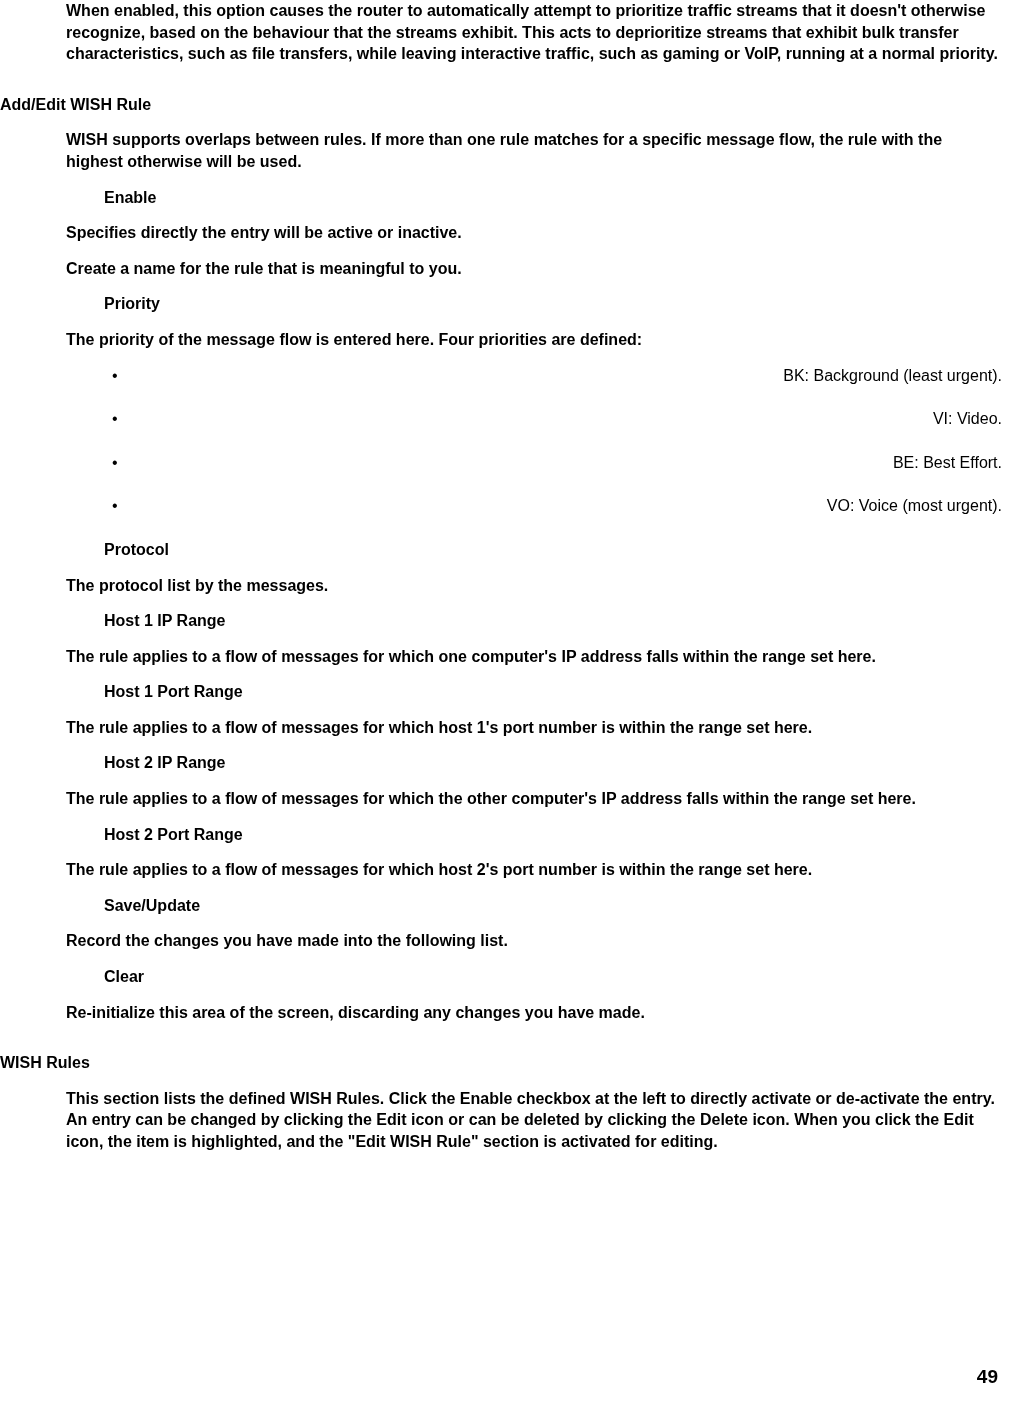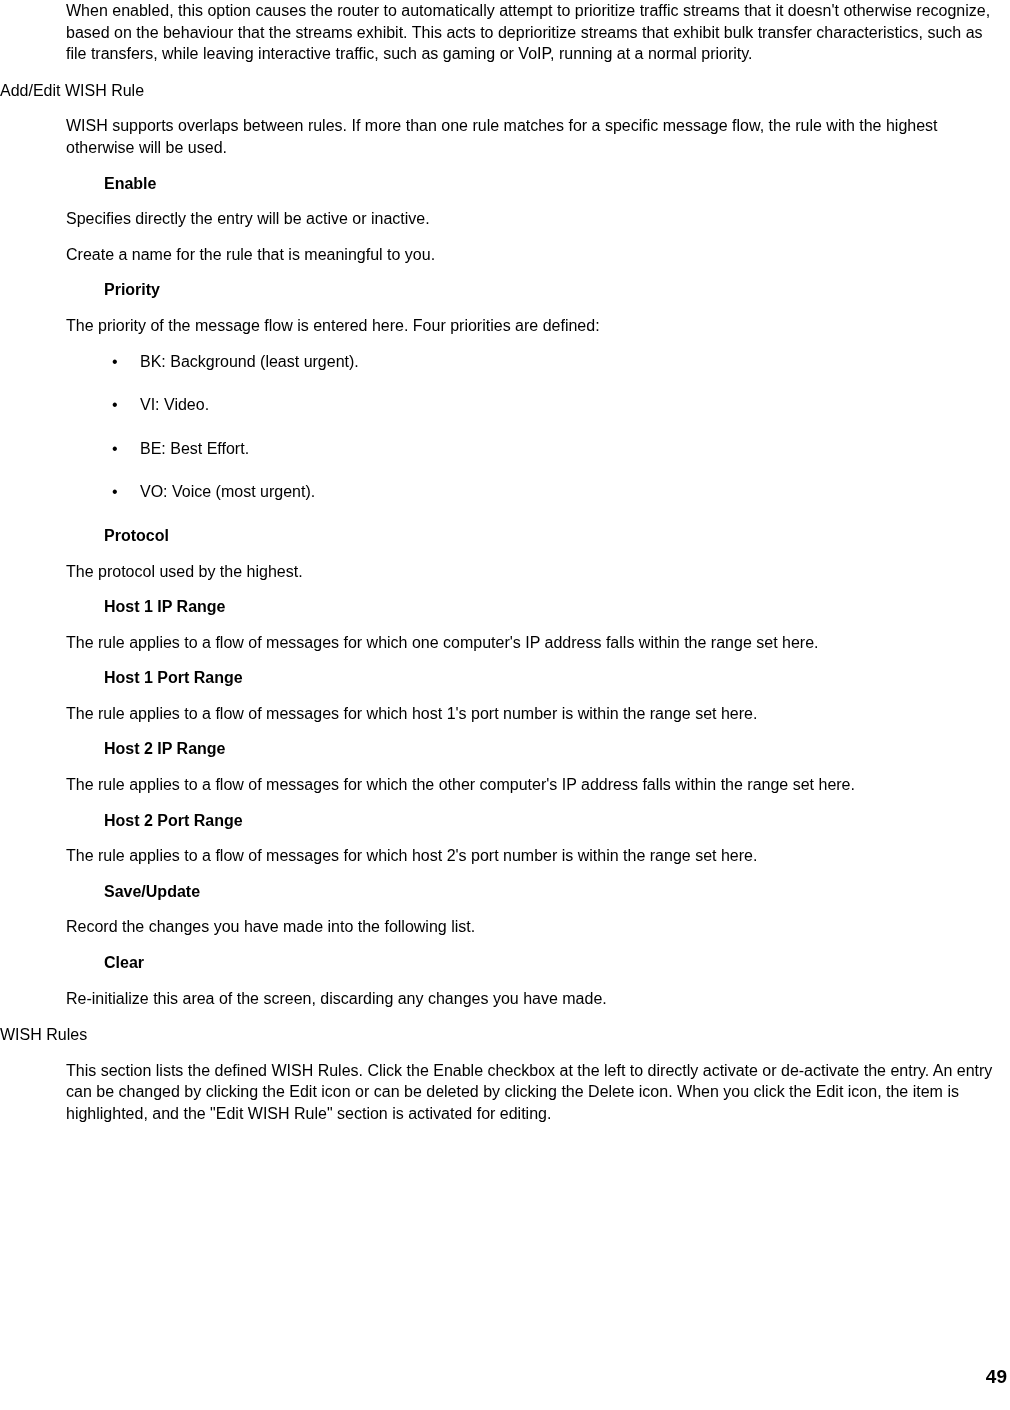--- a/index.html
+++ b/index.html
@@ -25,50 +25,52 @@
     .indented {
       margin-left: 66px;
     }
     .sub-heading {
       margin-left: 104px;
       font-weight: bold;
       margin-top: 14px;
       margin-bottom: 14px;
     }
     .section-heading {
-      font-weight: normal;
+      font-weight: bold;
       margin-left: 0;
-      margin-top: 15px;
+      margin-top: 29px;
       margin-bottom: 14px;
     }
     p {
       margin-bottom: 14px;
+      font-weight: bold;
     }
     ul {
       list-style: none;
       margin-left: 104px;
       margin-top: 14px;
       margin-bottom: 10px;
+      text-align: right;
     }
     ul li {
       position: relative;
       padding-left: 36px;
       margin-bottom: 22px;
     }
     ul li::before {
       content: "•";
       position: absolute;
       left: 8px;
       top: 0;
       font-size: 16px;
     }
     .page-number {
       position: absolute;
       bottom: 20px;
-      right: 3px;
+      right: 12px;
       font-weight: bold;
       font-size: 19px;
       text-align: right;
     }
   </style>
 </head>
 <body>
 
 <div class="content">
   <p class="indented">When enabled, this option causes the router to automatically attempt to prioritize traffic streams that it doesn't otherwise recognize, based on the behaviour that the streams exhibit. This acts to deprioritize streams that exhibit bulk transfer characteristics, such as file transfers, while leaving interactive traffic, such as gaming or VoIP, running at a normal priority.</p>
@@ -86,21 +88,21 @@
   <p class="indented">The priority of the message flow is entered here. Four priorities are defined:</p>
 
   <ul>
     <li>BK: Background (least urgent).</li>
     <li>VI: Video.</li>
     <li>BE: Best Effort.</li>
     <li>VO: Voice (most urgent).</li>
   </ul>
 
   <div class="sub-heading">Protocol</div>
-  <p class="indented">The protocol used by the highest.</p>
+  <p class="indented">The protocol list by the messages.</p>
 
   <div class="sub-heading">Host 1 IP Range</div>
   <p class="indented">The rule applies to a flow of messages for which one computer's IP address falls within the range set here.</p>
 
   <div class="sub-heading">Host 1 Port Range</div>
   <p class="indented">The rule applies to a flow of messages for which host 1's port number is within the range set here.</p>
 
   <div class="sub-heading">Host 2 IP Range</div>
   <p class="indented">The rule applies to a flow of messages for which the other computer's IP address falls within the range set here.</p>
 

